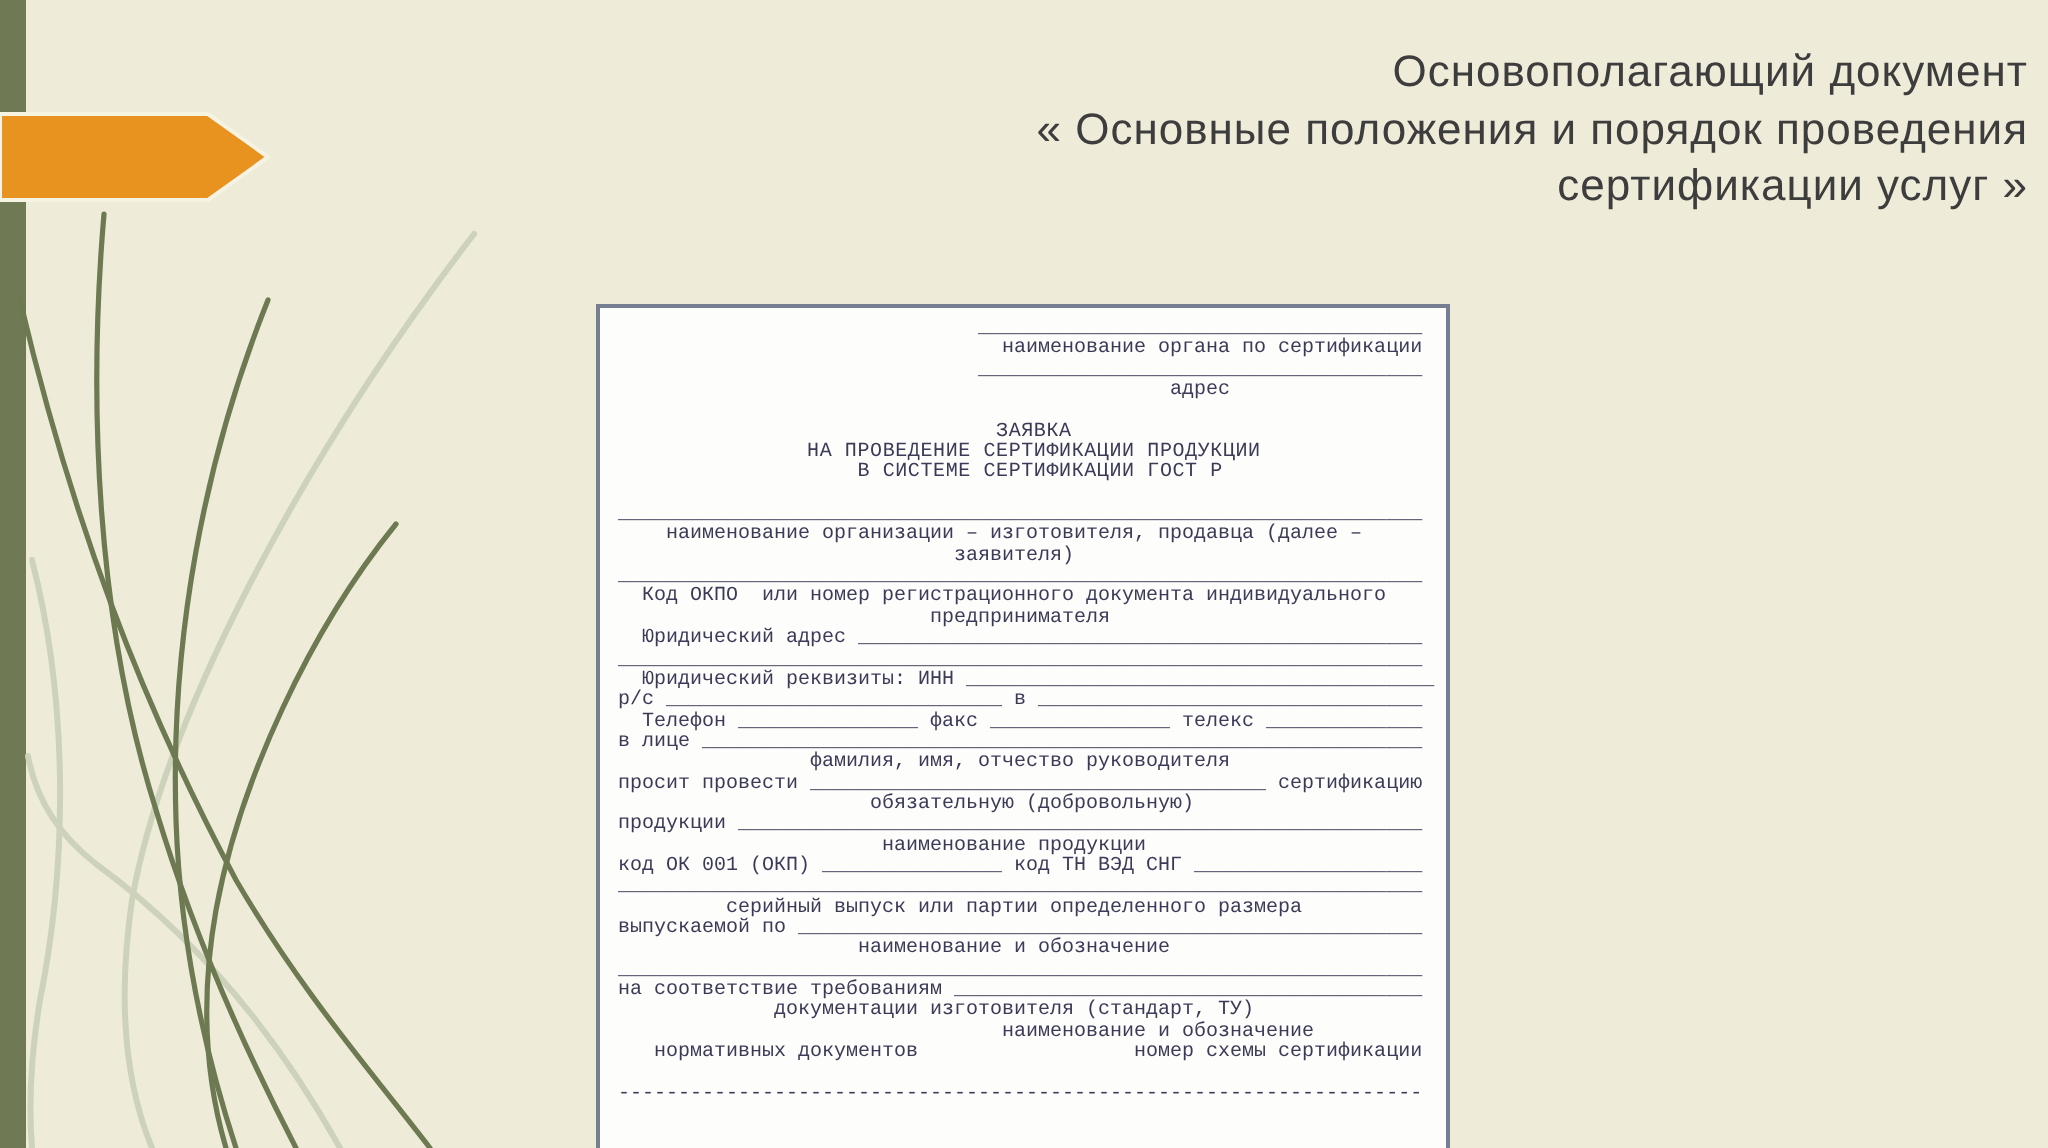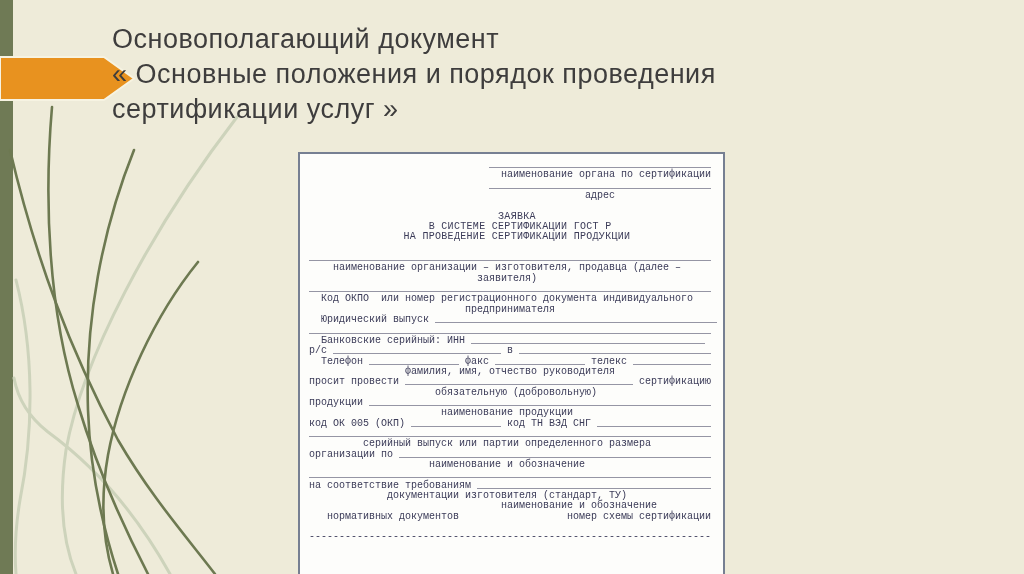--- a/index.html
+++ b/index.html
@@ -48,23 +48,23 @@
   }
   .arrow-shape {
     fill: var(--orange);
     stroke: var(--orange-edge);
     stroke-width: 2;
     stroke-linejoin: round;
   }
   .title {
     position: absolute;
     left: 112px; right: 10px; top: 22px;
-    text-align: left;
+    text-align: right;
     color: var(--title-color);
-    font-size: 27px;
+    font-size: 22px;
     letter-spacing: 0.5px;
     line-height: 1.3;
     font-weight: 400;
   }
   .doc {
     position: absolute;
     left: 298px; top: 152px;
     width: 427px; height: 440px;
     background: var(--doc-bg);
     border: 2px solid var(--doc-border);
@@ -109,43 +109,44 @@
     <div>сертификации услуг »</div>
   </div>
 
   <div class="doc">
       <div class="doc-line">                              _____________________________________</div>
       <div class="doc-line">                                наименование органа по сертификации</div>
       <div class="doc-line">                              _____________________________________</div>
       <div class="doc-line">                                              адрес</div>
       <div class="doc-line"></div>
       <div class="doc-line hdr">                              ЗАЯВКА</div>
+      <div class="doc-line hdr">               НА ПРОВЕДЕНИЕ СЕРТИФИКАЦИИ ПРОДУКЦИИ</div>
       <div class="doc-line hdr">                   В СИСТЕМЕ СЕРТИФИКАЦИИ ГОСТ Р</div>
-      <div class="doc-line hdr">               НА ПРОВЕДЕНИЕ СЕРТИФИКАЦИИ ПРОДУКЦИИ</div>
       <div class="doc-line"></div>
       <div class="doc-line">___________________________________________________________________</div>
       <div class="doc-line">    наименование организации – изготовителя, продавца (далее –</div>
       <div class="doc-line">                            заявителя)</div>
       <div class="doc-line">___________________________________________________________________</div>
       <div class="doc-line">  Код ОКПО  или номер регистрационного документа индивидуального</div>
       <div class="doc-line">                          предпринимателя</div>
-      <div class="doc-line">  Юридический выпуск _______________________________________________</div>
+      <div class="doc-line">  Юридический адрес _______________________________________________</div>
       <div class="doc-line">___________________________________________________________________</div>
-      <div class="doc-line">  Банковские серийный: ИНН _______________________________________</div>
+      <div class="doc-line">  Юридический реквизиты: ИНН _______________________________________</div>
       <div class="doc-line">р/с ____________________________ в ________________________________</div>
       <div class="doc-line">  Телефон _______________ факс _______________ телекс _____________</div>
+      <div class="doc-line">в лице ____________________________________________________________</div>
       <div class="doc-line">                фамилия, имя, отчество руководителя</div>
       <div class="doc-line">просит провести ______________________________________ сертификацию</div>
       <div class="doc-line">                     обязательную (добровольную)</div>
       <div class="doc-line">продукции _________________________________________________________</div>
       <div class="doc-line">                      наименование продукции</div>
-      <div class="doc-line">код ОК 005 (ОКП) _______________ код ТН ВЭД СНГ ___________________</div>
+      <div class="doc-line">код ОК 001 (ОКП) _______________ код ТН ВЭД СНГ ___________________</div>
       <div class="doc-line">___________________________________________________________________</div>
       <div class="doc-line">         серийный выпуск или партии определенного размера</div>
-      <div class="doc-line">организации по ____________________________________________________</div>
+      <div class="doc-line">выпускаемой по ____________________________________________________</div>
       <div class="doc-line">                    наименование и обозначение</div>
       <div class="doc-line">___________________________________________________________________</div>
       <div class="doc-line">на соответствие требованиям _______________________________________</div>
       <div class="doc-line">             документации изготовителя (стандарт, ТУ)</div>
       <div class="doc-line">                                наименование и обозначение</div>
       <div class="doc-line">   нормативных документов                  номер схемы сертификации</div>
       <div class="doc-line"></div>
       <div class="doc-line">-------------------------------------------------------------------</div>
     </div>
 

